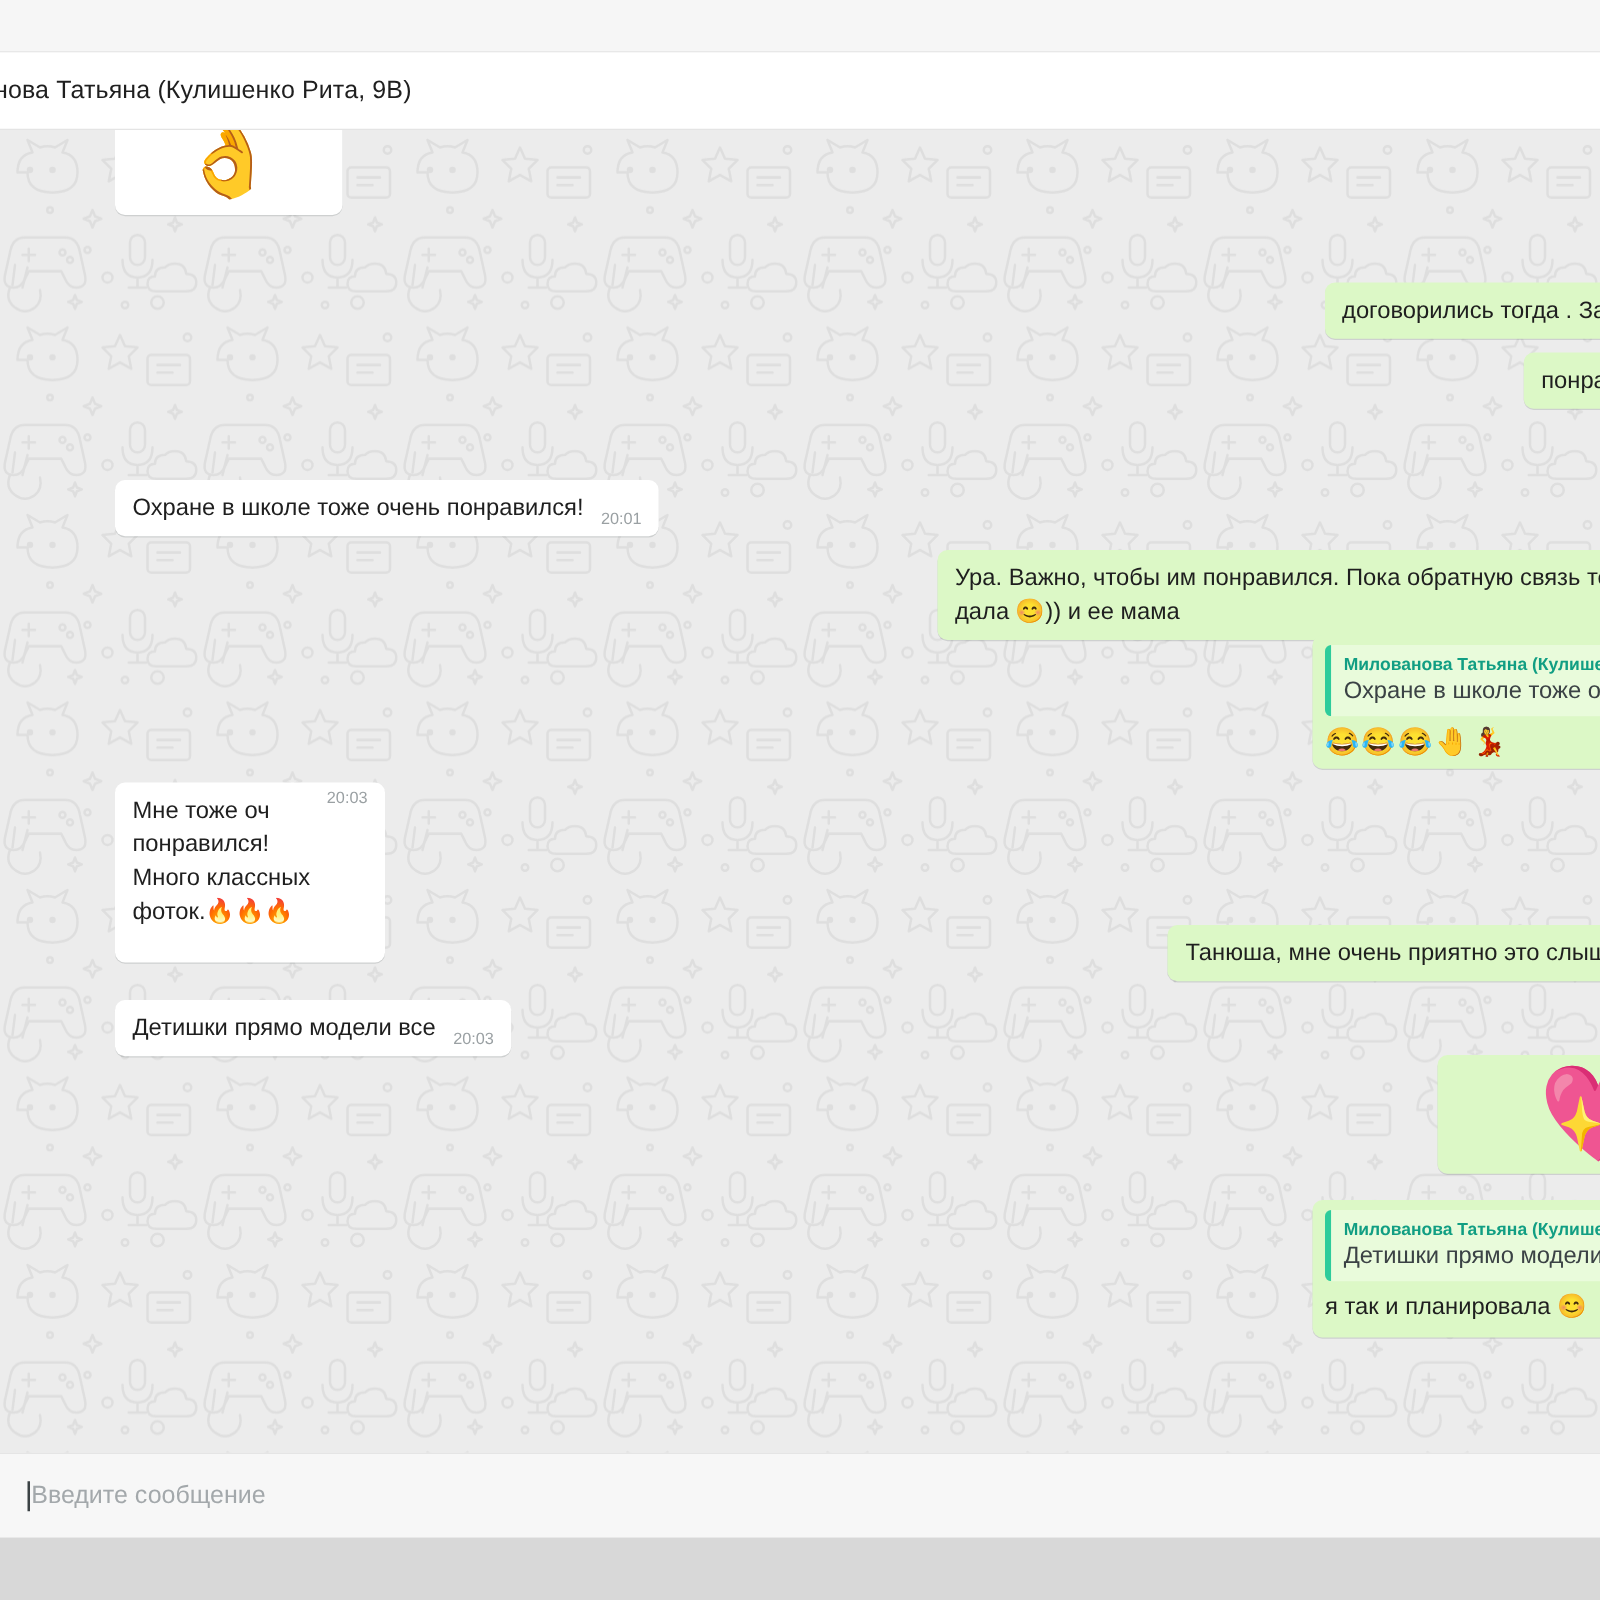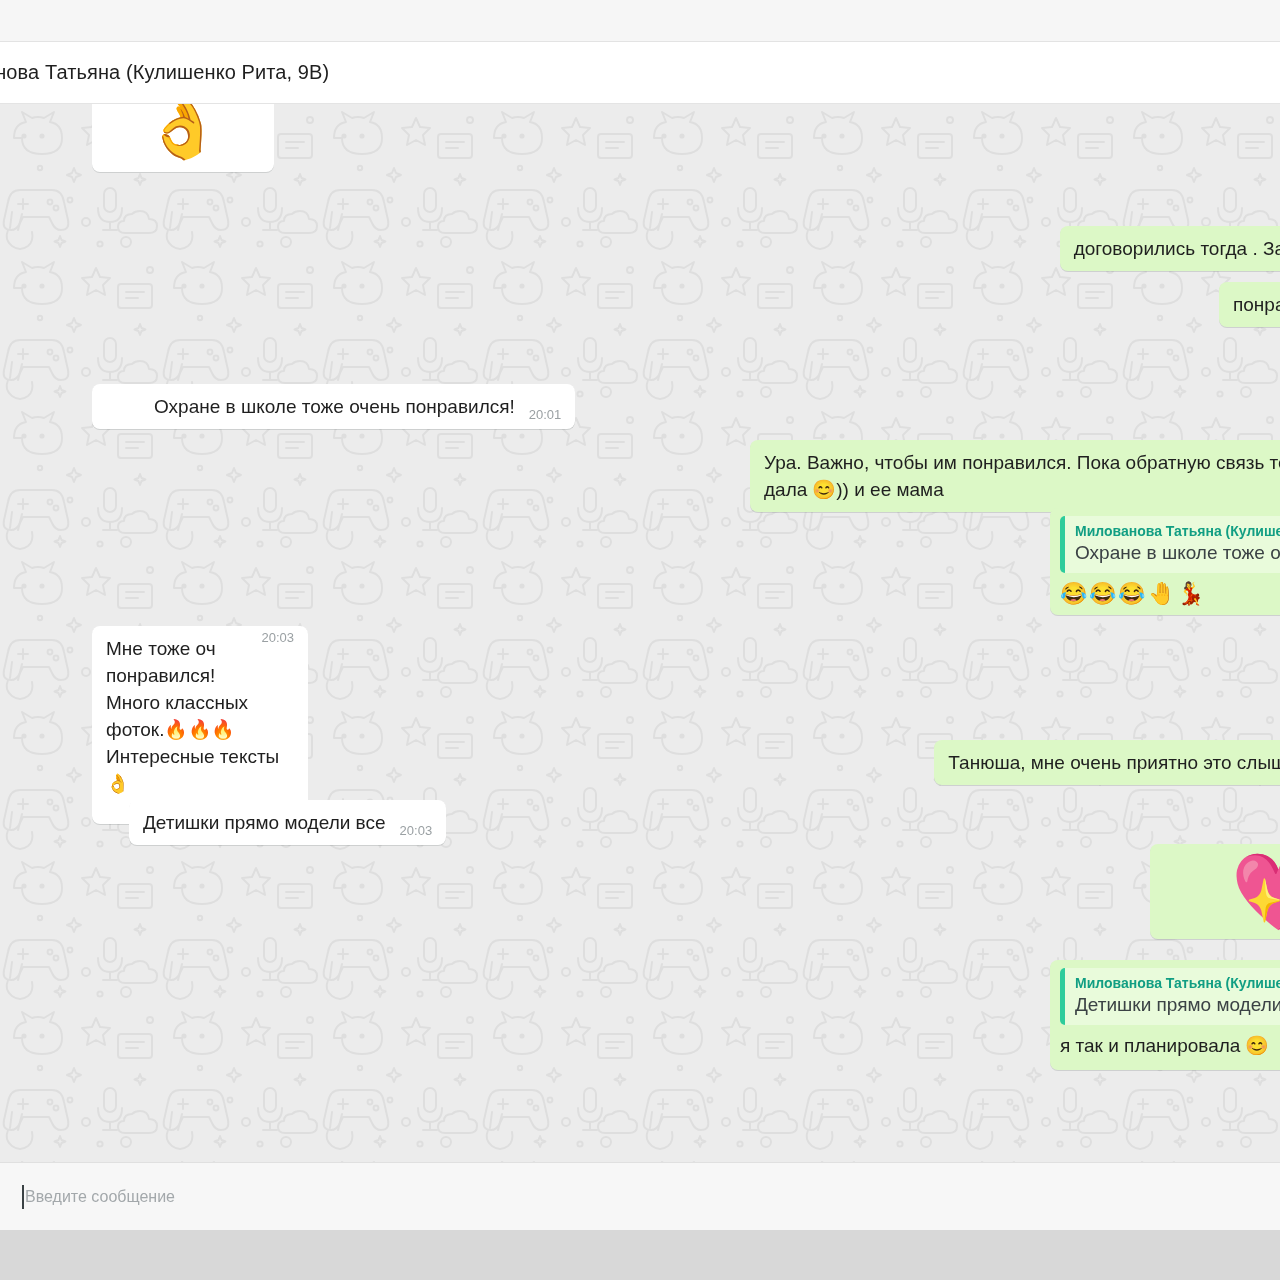--- a/index.html
+++ b/index.html
@@ -158,22 +158,22 @@
     flex: 0 0 68px;
     background: #f7f7f7;
     border-top: 1px solid #e0e0e0;
     display: flex;
     align-items: center;
     padding: 0 0 0 22px;
   }
   .composer-input {
     flex: 1 1 auto;
     display: flex;
-    align-items: center;
-    font-size: 16px;
+    align-items: flex-start;
+    font-size: 20px;
     color: #a3a8ab;
     background: transparent;
     border: none;
     outline: none;
     font-family: "Liberation Sans", sans-serif;
   }
   .caret {
     display: inline-block;
     width: 2px;
     height: 24px;
@@ -260,21 +260,21 @@
 
       <div class="row right" style="top:178px; right:-190px;">
         <div class="bubble out">
           <span class="txt">понравился Рите альбом</span>
         </div>
       </div>
 
 
       <div class="row left" style="top:280px;">
         <div class="bubble in">
-          <span class="txt" style="display:inline-block;margin-left:48px;">Охране в школе тоже очень понравился!</span><span class="meta">20:01</span>
+          <span class="txt" style="display:inline-block;">Охране в школе тоже очень понравился!</span><span class="meta">20:01</span>
         </div>
       </div>
 
       <div class="row right" style="top:336px; right:-150px;">
         <div class="bubble out" style="width:680px;">
           <span class="txt">Ура. Важно, чтобы им понравился. Пока обратную связь только</span>
           <span class="txt">дала 😊)) и ее мама</span>
         </div>
       </div>
 
@@ -291,26 +291,25 @@
       <div class="row right" style="top:636px; right:-150px;">
         <div class="bubble out">
           <span class="txt">Танюша, мне очень приятно это слышать. Я старала</span>
         </div>
       </div>
 
       <div class="row left" style="top:522px;">
         <div class="bubble in" style="width:216px; padding-bottom:26px;">
           <span class="txt">Мне тоже оч понравился!</span>
           <span class="txt">Много классных фоток.🔥🔥🔥</span>
-          <span class="txt">Интересные тексты👌</span>
           <span class="meta corner">20:03</span>
         </div>
       </div>
 
-      <div class="row left" style="top:696px;margin-left:37px;">
+      <div class="row left" style="top:696px;">
         <div class="bubble in">
           <span class="txt" style="display:inline-block;">Детишки прямо модели все</span><span class="meta">20:03</span>
         </div>
       </div>
 
       <div class="row right" style="top:740px; right:-60px;">
         <div class="bubble out sticker" style="width:190px;height:95px;justify-content:flex-end;">
           <span class="sticker-glyph" style="font-size:76px;">💖</span>
         </div>
       </div>

